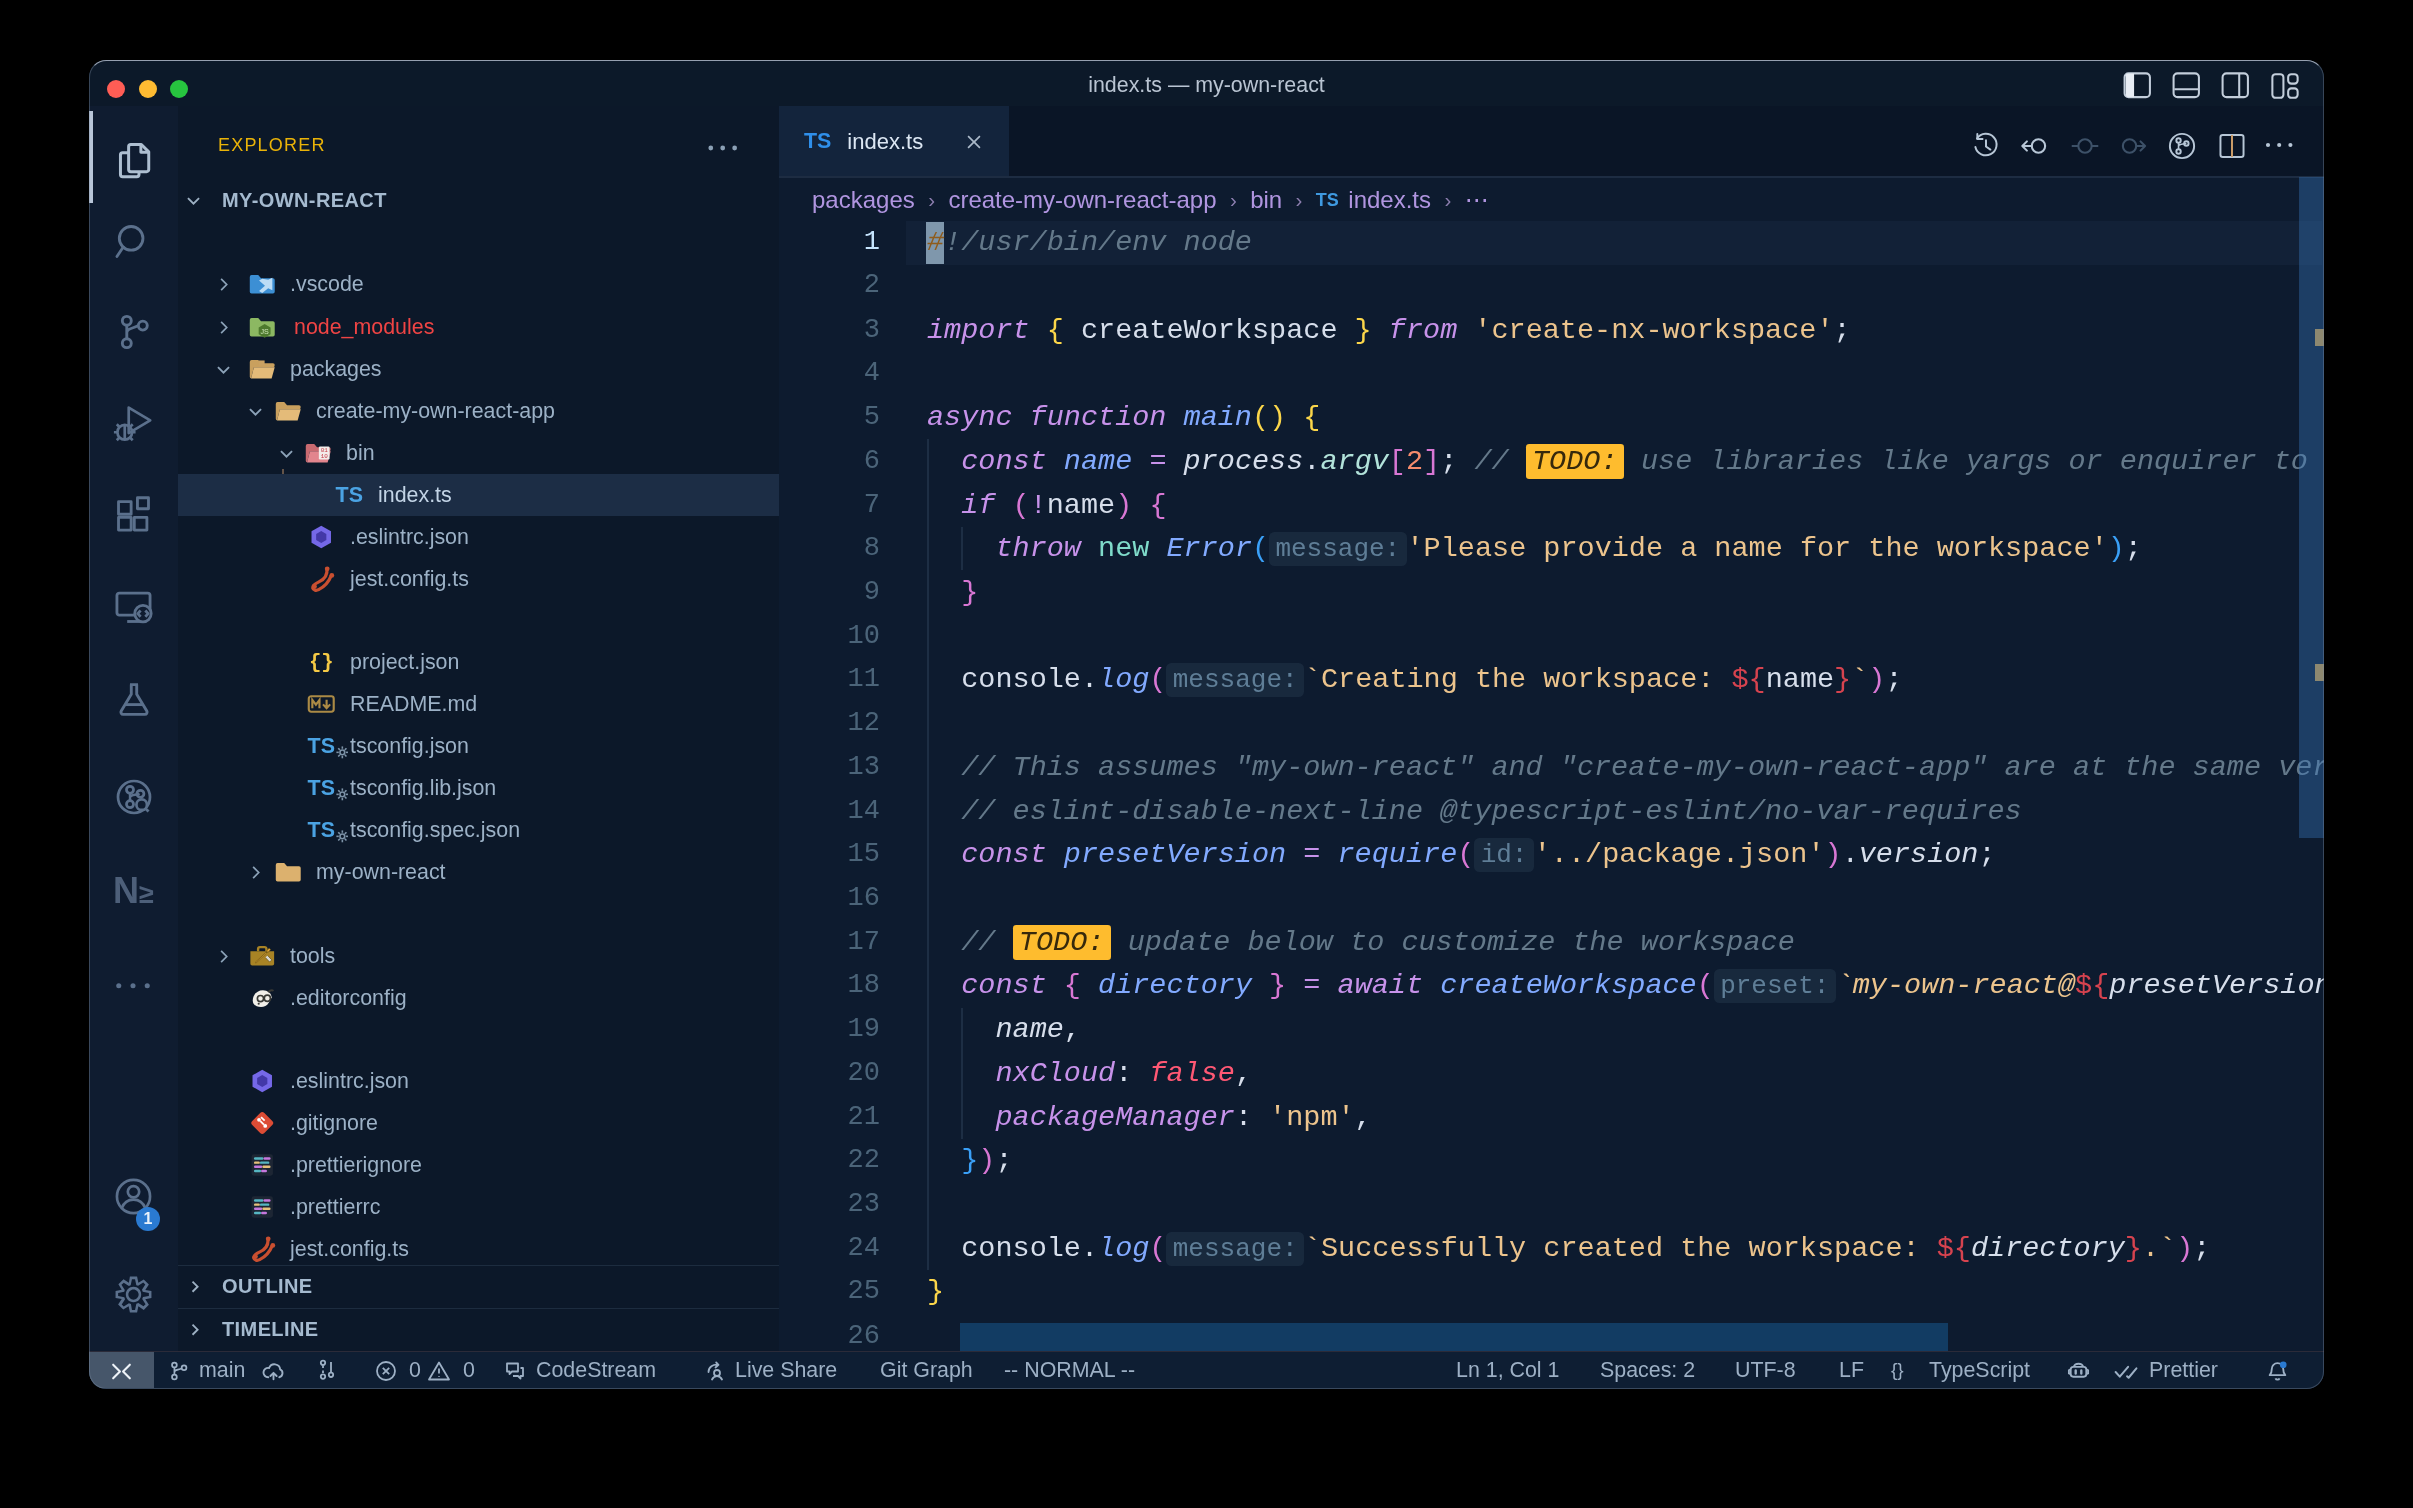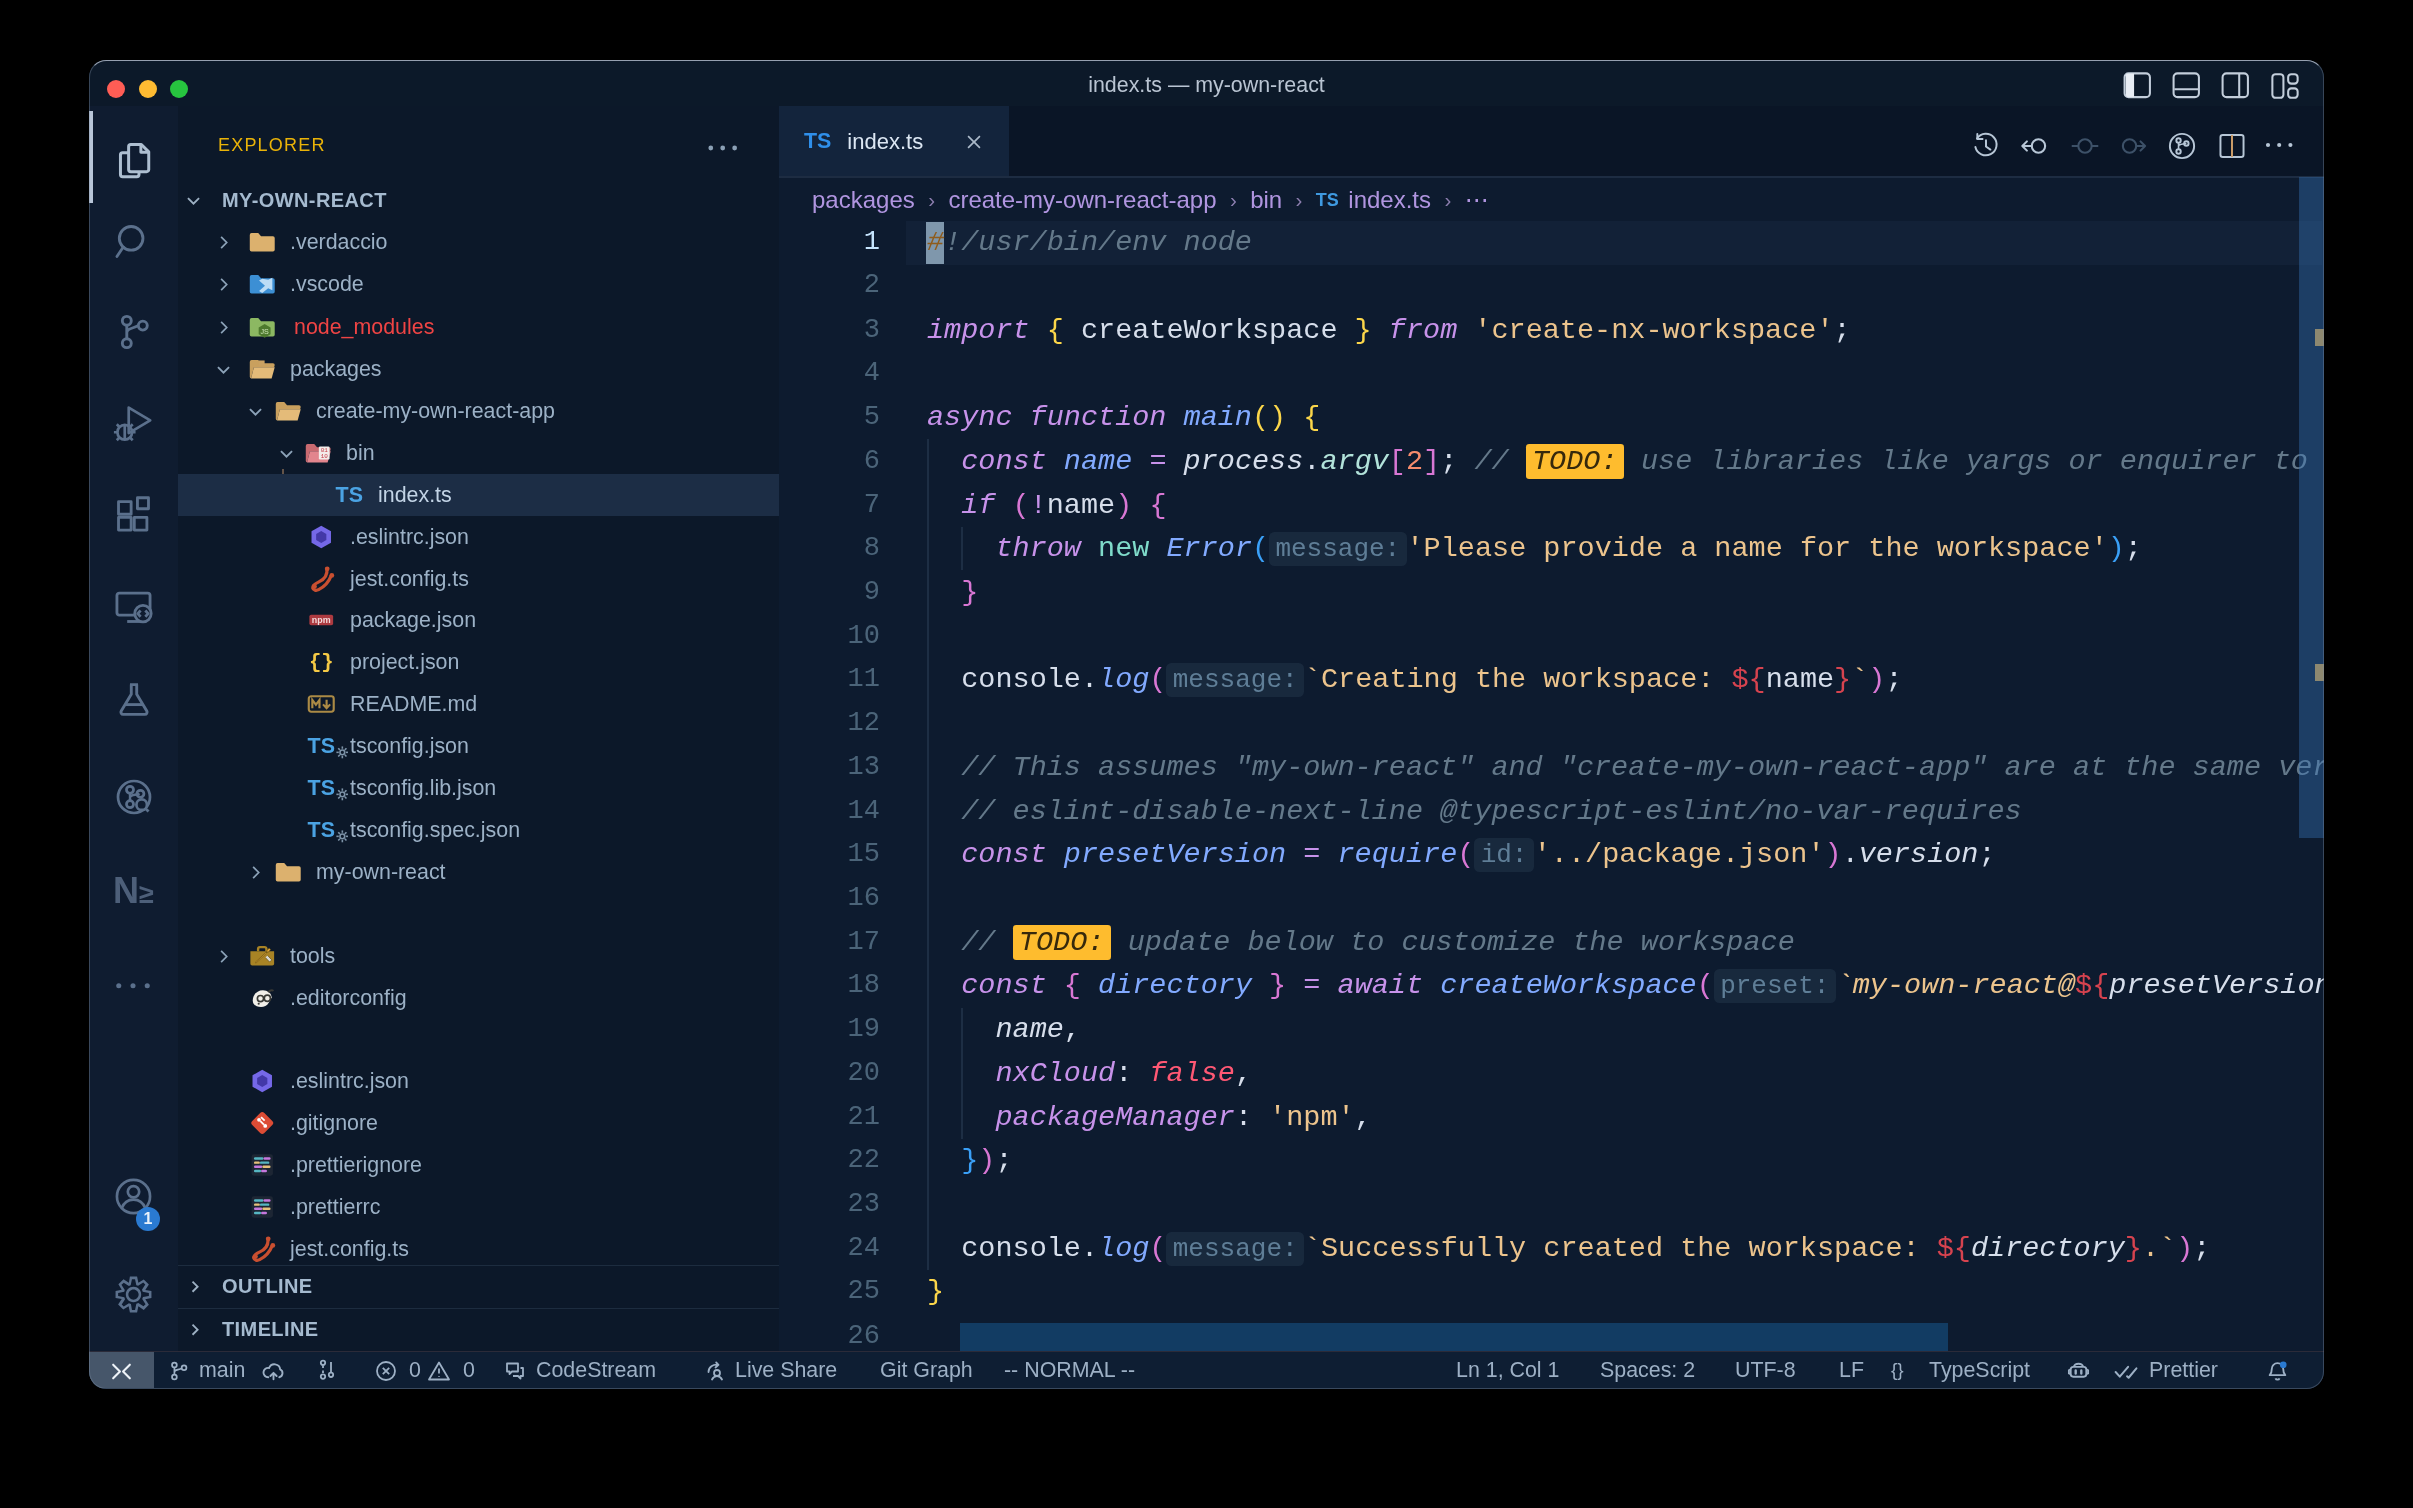--- a/index.html
+++ b/index.html
@@ -145,31 +145,20 @@
         <circle cx="21" cy="5" r="3" fill="#8ba0b5"></circle>
         <circle cx="36" cy="5" r="3" fill="#8ba0b5"></circle>
       </svg>
     <div class="row" style="top:73px">
         <svg class="chev" style="left:6.3px" width="19" height="19" viewBox="0 0 24 24" fill="none" stroke="#9db0c3" stroke-width="2.4">
           <path d="M5 9 l7 7 7-7"></path>
         </svg>
         <span class="seclbl" style="position:absolute;left:44px">MY-OWN-REACT</span>
       </div>
     <div class="guide" style="left:104px;top:363px;height:45px;background:rgba(160,125,95,.6)"></div>
-    <div class="row" style="top:115px">
-        <svg class="chev" style="left:36px" width="19" height="19" viewBox="0 0 24 24" fill="none" stroke="#8ca2b8" stroke-width="2.2">
-          <path d="M9 5 l7 7 -7 7"></path>
-        </svg>
-        <span class="icon" style="left:70px">
-          <svg width="30" height="30" viewBox="0 0 24 24">
-            <path d="M1.5 6 a1.5 1.5 0 0 1 1.5-1.5 h5.6 l2.4 2.6 h10 A1.5 1.5 0 0 1 22.5 8.6 v9.9 a1.5 1.5 0 0 1-1.5 1.5 H3 a1.5 1.5 0 0 1-1.5-1.5 Z" fill="#dcb16e"></path>
-          </svg>
-        </span>
-        <span class="lbl" style="position:absolute;left:112px">.verdaccio</span>
-      </div>
     <div class="row" style="top:157px">
         <svg class="chev" style="left:36px" width="19" height="19" viewBox="0 0 24 24" fill="none" stroke="#8ca2b8" stroke-width="2.2">
           <path d="M9 5 l7 7 -7 7"></path>
         </svg>
         <span class="icon" style="left:70px">
           <svg width="30" height="30" viewBox="0 0 24 24">
             <path d="M1.5 6 a1.5 1.5 0 0 1 1.5-1.5 h5.6 l2.4 2.6 h10 A1.5 1.5 0 0 1 22.5 8.6 v9.9 a1.5 1.5 0 0 1-1.5 1.5 H3 a1.5 1.5 0 0 1-1.5-1.5 Z" fill="#3c8fd4"></path>
             <path d="M17 8.5 l3.5-1.8 v10.5 L17 15.5 l-5 4 -2.7-1.6 5-4.4 -5-4.4 L12 7.5 Z" fill="#bcdcf5"></path>
           </svg>
         </span>
@@ -246,29 +235,20 @@
     <div class="row" style="top:452px">
         <span class="icon" style="left:129px">
           <svg width="30" height="30" viewBox="0 0 24 24">
             <path d="M16.8 3.2 c.6 5.5-2.6 9.3-6.8 11.2 -3 1.4-5.6 3.2-5.2 5.2 .35 1.9 3 2.4 5 1.4 3.4-1.7 8.2-5.6 10.6-11.8" fill="none" stroke="#c94f30" stroke-width="2.7" stroke-linecap="round"></path>
             <circle cx="17" cy="3.4" r="2" fill="#c94f30"></circle>
             <circle cx="20.9" cy="9.0" r="2" fill="#c94f30"></circle>
             <circle cx="6.3" cy="18.4" r="2" fill="#c94f30"></circle>
           </svg>
         </span>
         <span class="lbl" style="position:absolute;left:172px">jest.config.ts</span>
-      </div>
-    <div class="row" style="top:493px">
-        <span class="icon" style="left:129px">
-          <svg width="30" height="30" viewBox="0 0 24 24">
-            <rect x="2" y="7.5" width="20" height="9" rx="1.5" fill="#ad3a40"></rect>
-            <text x="12" y="14.8" font-size="7.5" font-weight="bold" fill="#f3d9da" text-anchor="middle" font-family="Liberation Sans">npm</text>
-          </svg>
-        </span>
-        <span class="lbl" style="position:absolute;left:172px">package.json</span>
       </div>
     <div class="row" style="top:535px">
         <span class="icon" style="left:129px">
           <span style="color:#f5c945;font-size:20.6px;font-family:'Liberation Mono',monospace;font-weight:bold">{}</span>
         </span>
         <span class="lbl" style="position:absolute;left:172px">project.json</span>
       </div>
     <div class="row" style="top:577px">
         <span class="icon" style="left:129px">
           <svg width="30" height="30" viewBox="0 0 24 24">

